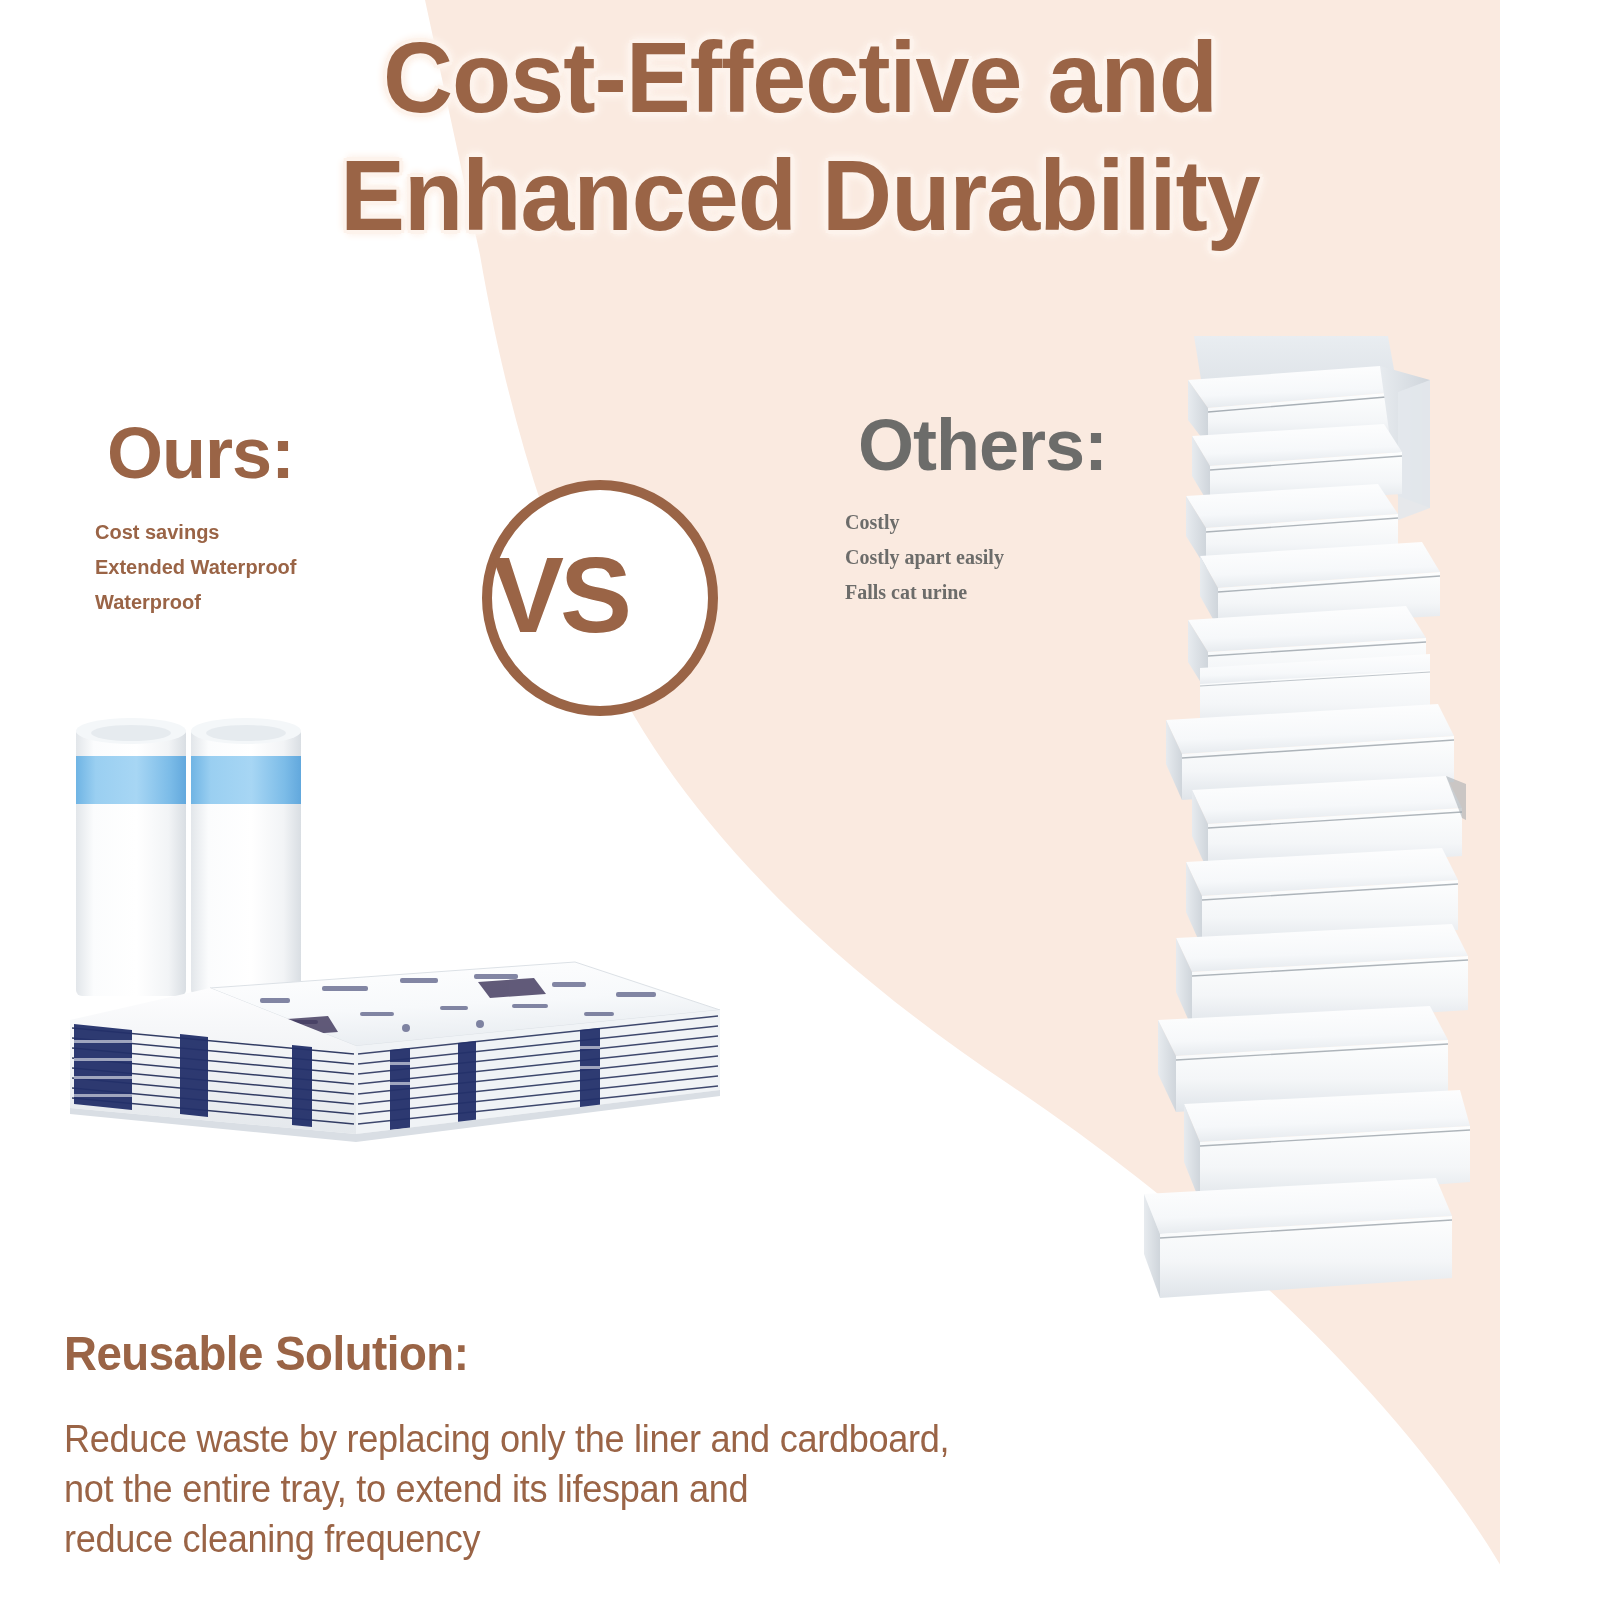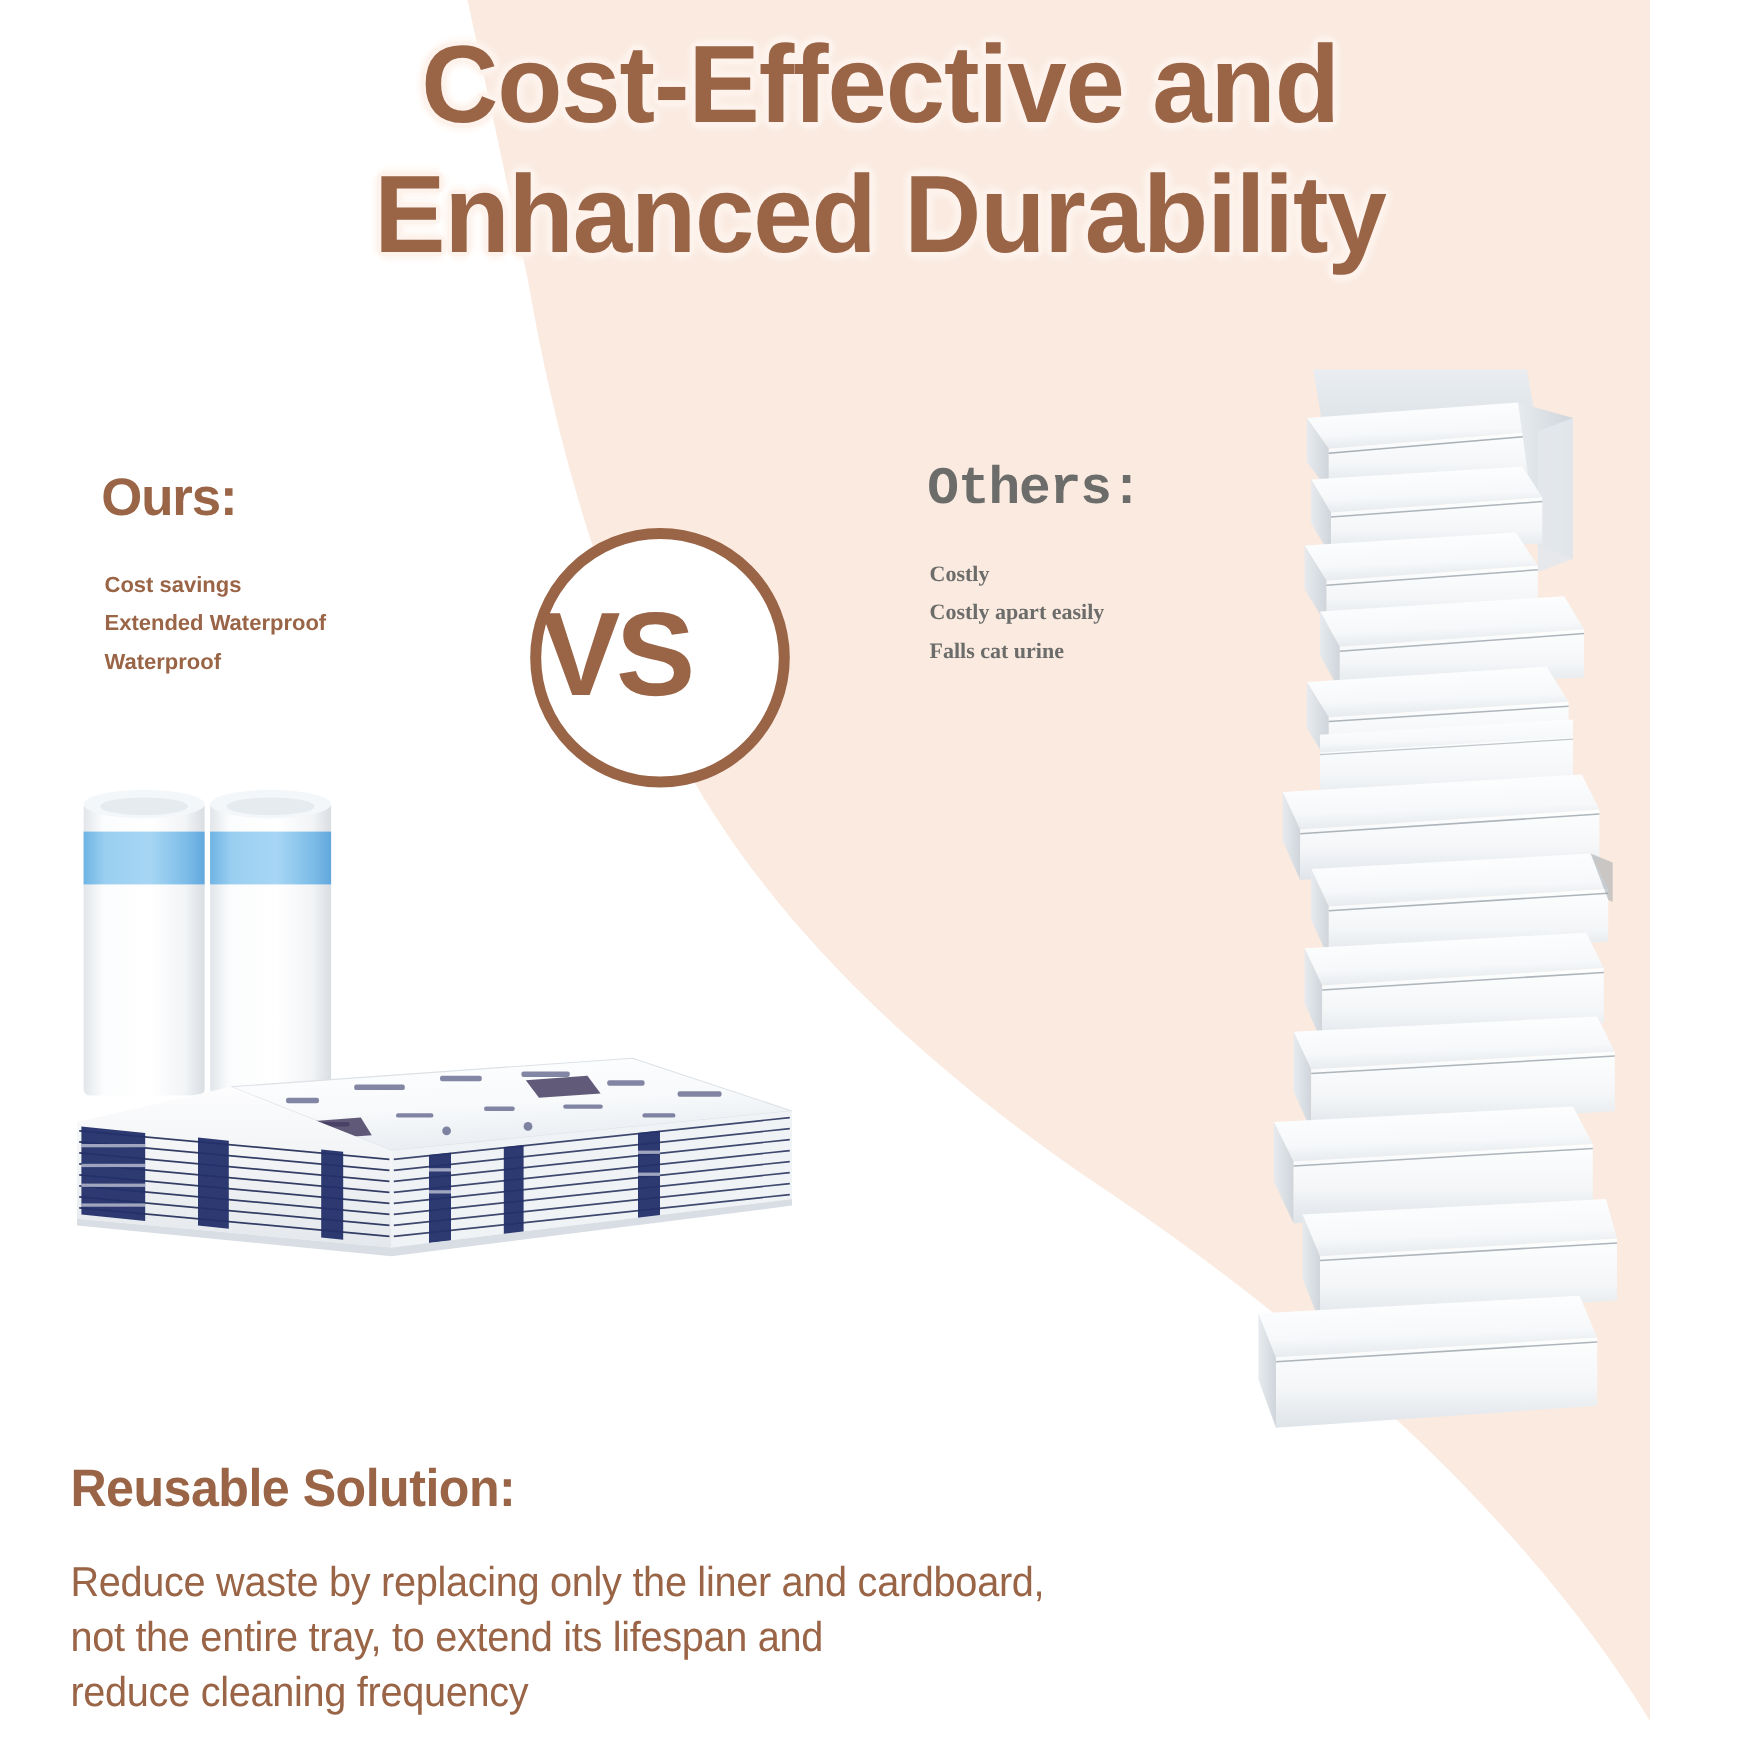--- a/index.html
+++ b/index.html
@@ -49,27 +49,28 @@
     text-shadow:
        4px 0 0 #fdf3ec, -4px 0 0 #fdf3ec, 0 4px 0 #fdf3ec, 0 -4px 0 #fdf3ec,
        3px 3px 0 #fdf3ec, -3px 3px 0 #fdf3ec, 3px -3px 0 #fdf3ec, -3px -3px 0 #fdf3ec,
        6px 0 6px #fdf3ec, -6px 0 6px #fdf3ec, 0 6px 6px #fdf3ec, 0 -6px 6px #fdf3ec;
   }
 
   
   .compare-heading {
     position: absolute;
     font-weight: bold;
-    font-size: 48px;
+    font-size: 72px;
     line-height: 74px;
     letter-spacing: -1px;
     z-index: 15;
+    margin-left: 15px;
   }
   #ours-heading  { left: 92px;  top: 416px; color: #9A6446; }
-  #others-heading{ left: 843px; top: 408px; color: #6C6C6A; font-family: Liberation Mono, monospace; }
+  #others-heading{ left: 843px; top: 408px; color: #6C6C6A; }
 
   .compare-list {
     position: absolute;
     font-weight: bold;
     font-size: 20px;
     line-height: 35px;
     letter-spacing: 0px;
     z-index: 15;
   }
   #ours-list   { left: 95px;  top: 515px; color: #9A6446; }

